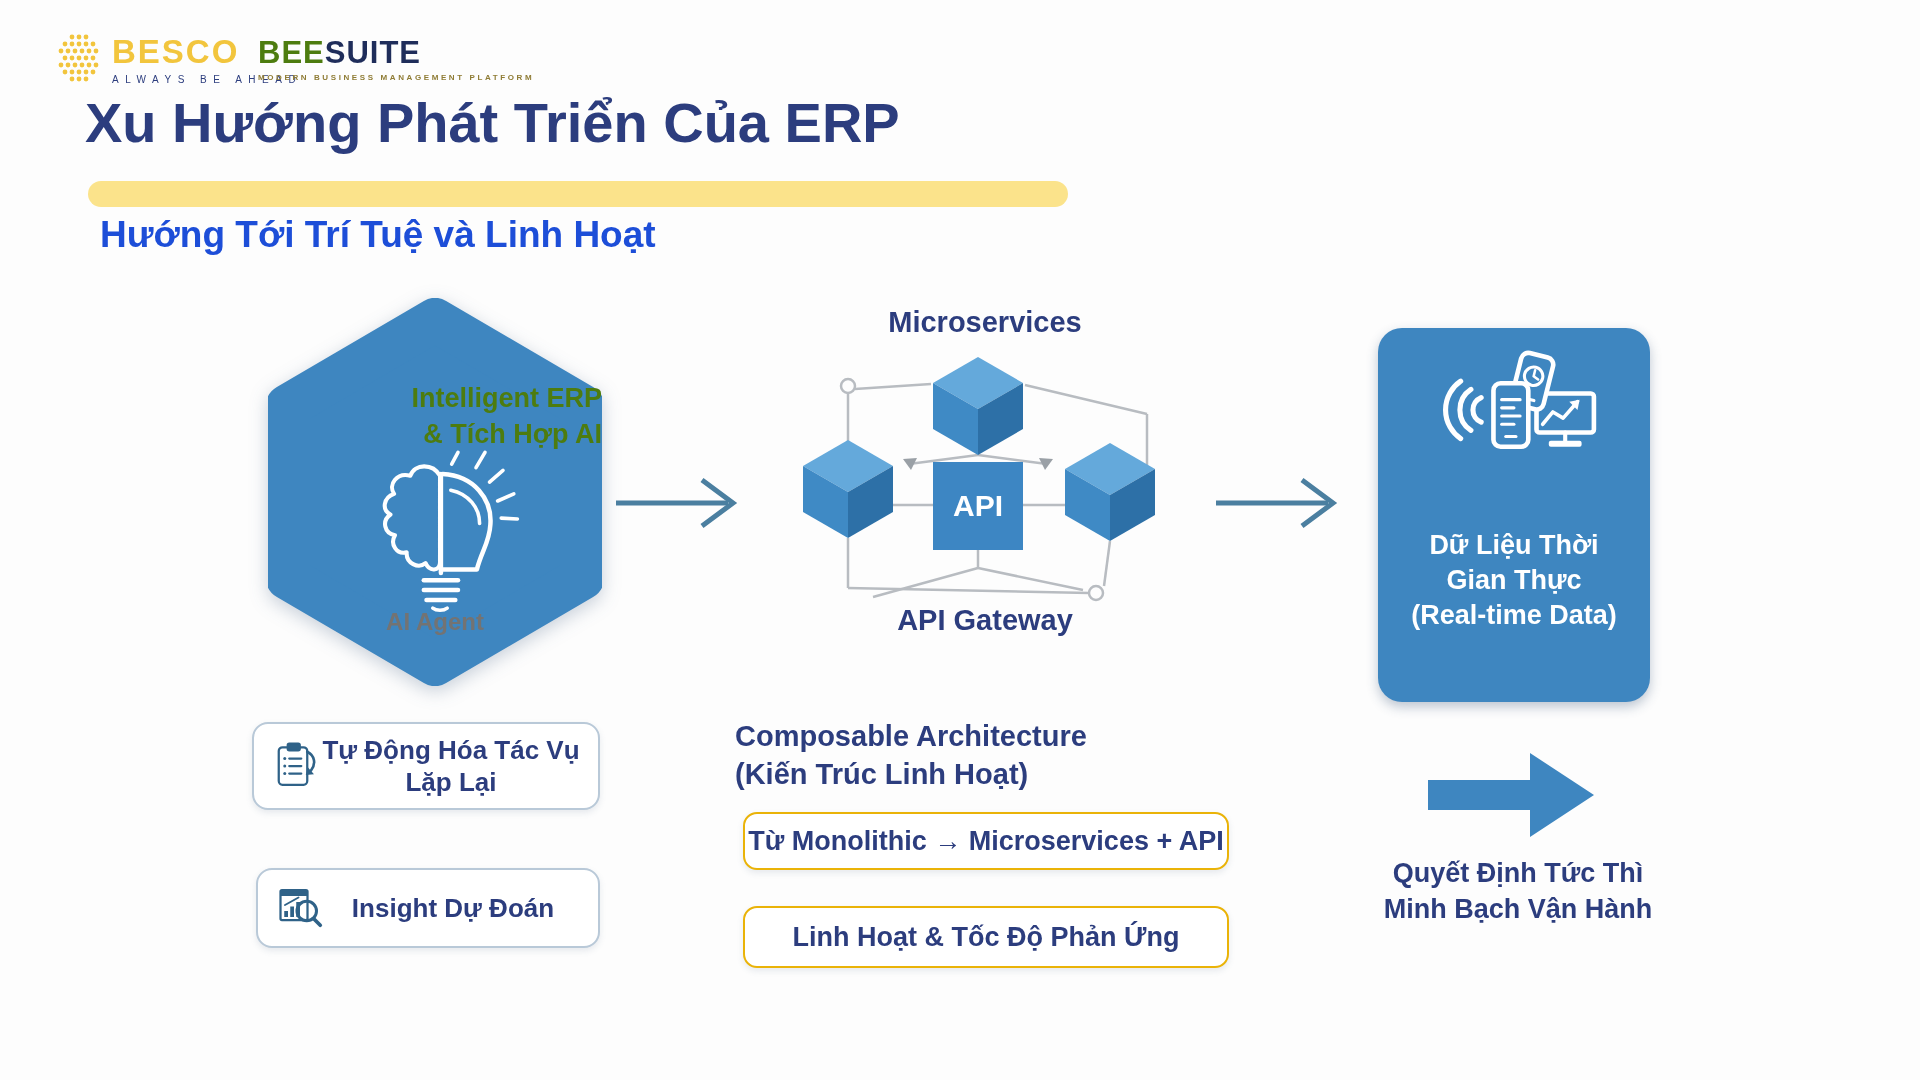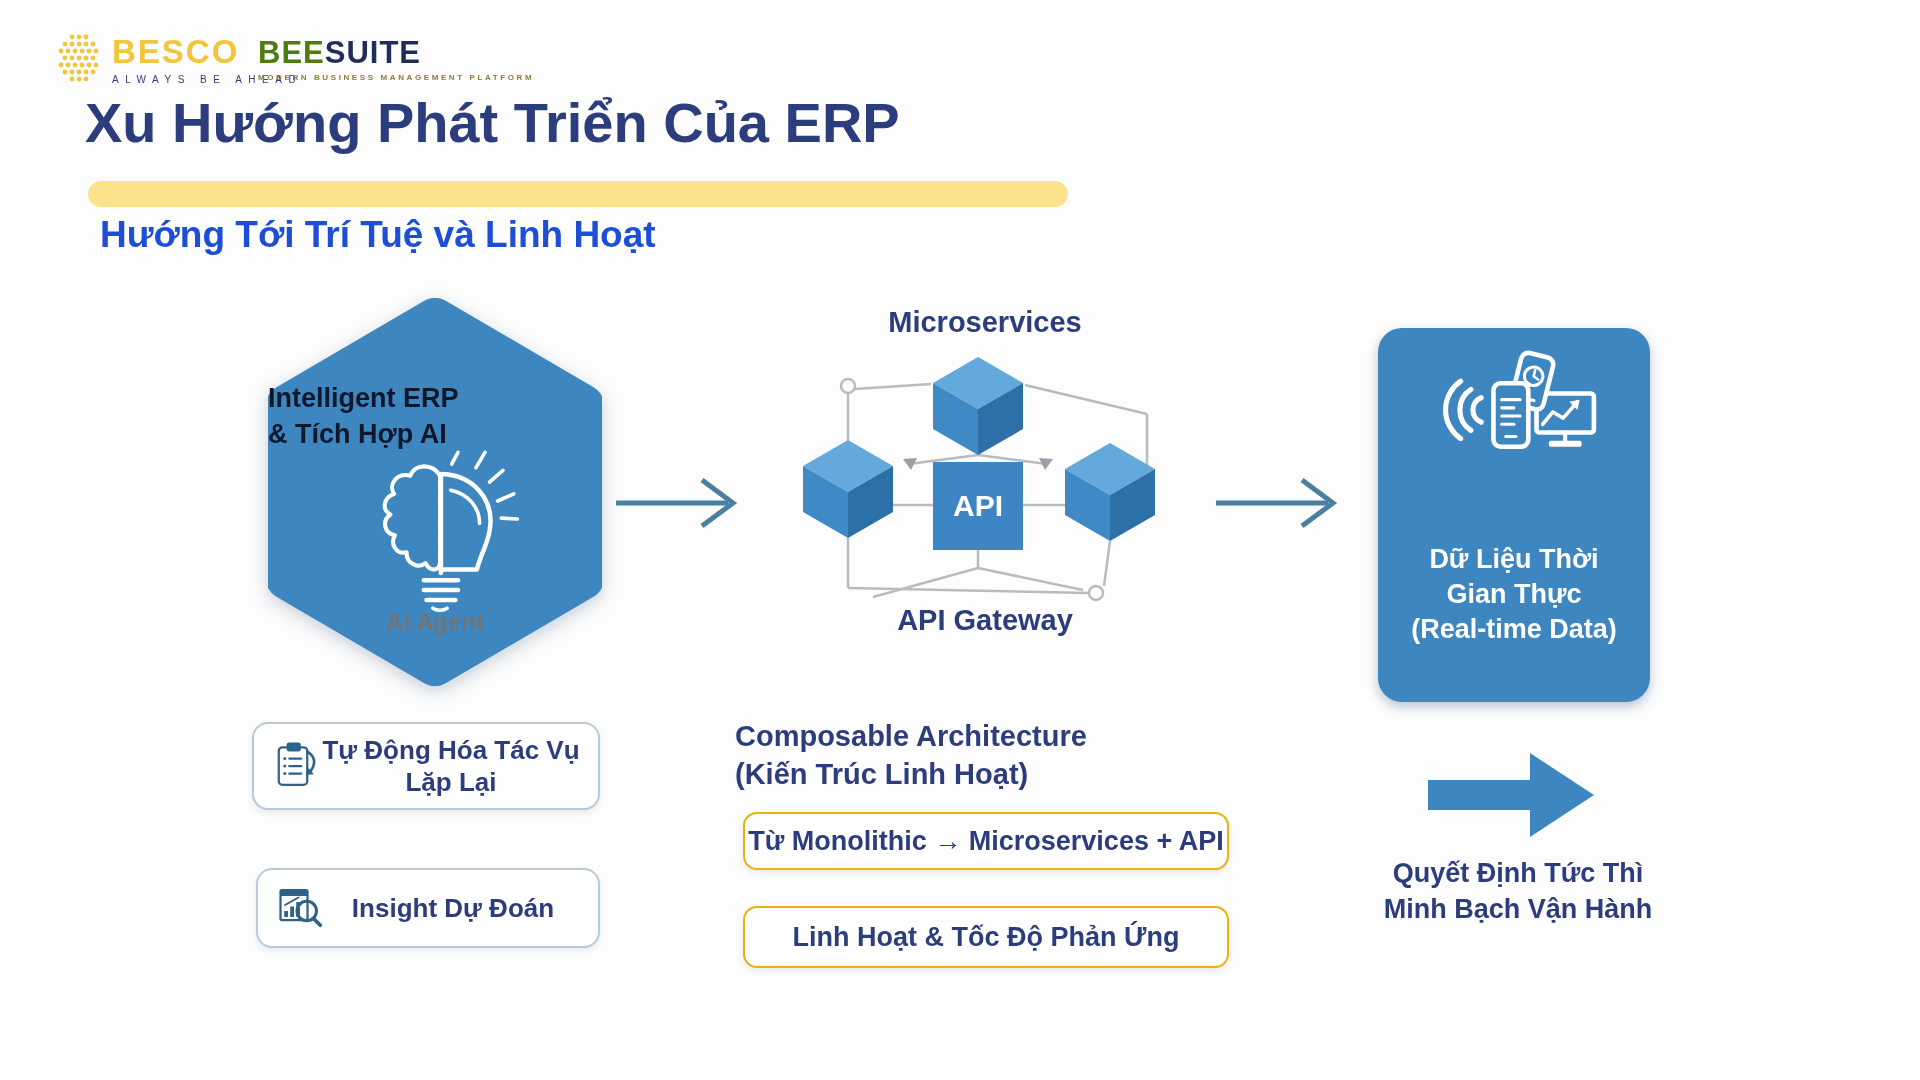--- a/index.html
+++ b/index.html
@@ -15,27 +15,27 @@
   .beesuite-name .pfx{color:#4d7c0f;}
   .beesuite-name .sfx{color:#1f2d5a;}
   .beesuite-tag{font-size:8px;font-weight:bold;color:#8f7c35;letter-spacing:2.6px;margin-top:2px;}
   
   .title{font-size:56px;font-weight:bold;color:#2c3d7e;letter-spacing:0px;white-space:nowrap;}
   .title-bar{background:#FBE38B;border-radius:13px;}
   .subtitle{font-size:37px;font-weight:bold;color:#1d4ed8;white-space:nowrap;}
   
   .hex-wrap{width:334px;height:392px;filter:drop-shadow(0 5px 9px rgba(40,70,110,.25));}
   .hex-wrap svg{position:absolute;left:0;top:0;}
-  .hex-text{position:absolute;left:0;width:100%;text-align:left;color:#0f172a;font-weight:bold;font-size:27px;line-height:1.35;}
+  .hex-text{position:absolute;left:0;width:100%;text-align:right;color:#4d7c0f;font-weight:bold;font-size:27px;line-height:1.35;}
   .hex-caption{position:absolute;left:0;width:100%;text-align:center;color:#737373;font-weight:bold;font-size:24px;}
   
   .micro-label{width:380px;text-align:center;font-size:29px;font-weight:bold;color:#2c3d7e;}
   
   .rt-box{width:272px;height:374px;background:#3e86c0;border-radius:24px;box-shadow:0 5px 12px rgba(40,70,110,.3);}
-  .rt-text{position:absolute;top:214px;left:0;width:100%;text-align:center;color:#fff;font-weight:bold;font-size:27px;line-height:1.3;}
+  .rt-text{position:absolute;top:200px;left:0;width:100%;text-align:center;color:#fff;font-weight:bold;font-size:27px;line-height:1.3;}
   
   .feat-box{background:#fff;border:2px solid #b9c9d8;border-radius:16px;box-shadow:0 3px 6px rgba(90,110,140,.14);
             display:flex;align-items:center;padding:0 16px 0 18px;box-sizing:border-box;}
   .feat-text{flex:1;text-align:center;font-size:26px;font-weight:bold;color:#2c3d7e;line-height:1.25;}
   
   .comp-head{width:500px;text-align:left;font-size:29px;font-weight:bold;color:#2c3d7e;line-height:1.3;}
   .comp-box{background:#fff;border:2px solid #eab308;border-radius:14px;box-shadow:0 3px 6px rgba(90,110,140,.14);
             display:flex;align-items:center;justify-content:center;box-sizing:border-box;}
   .comp-box-text{font-size:27px;font-weight:bold;color:#2c3d7e;white-space:nowrap;}
   

